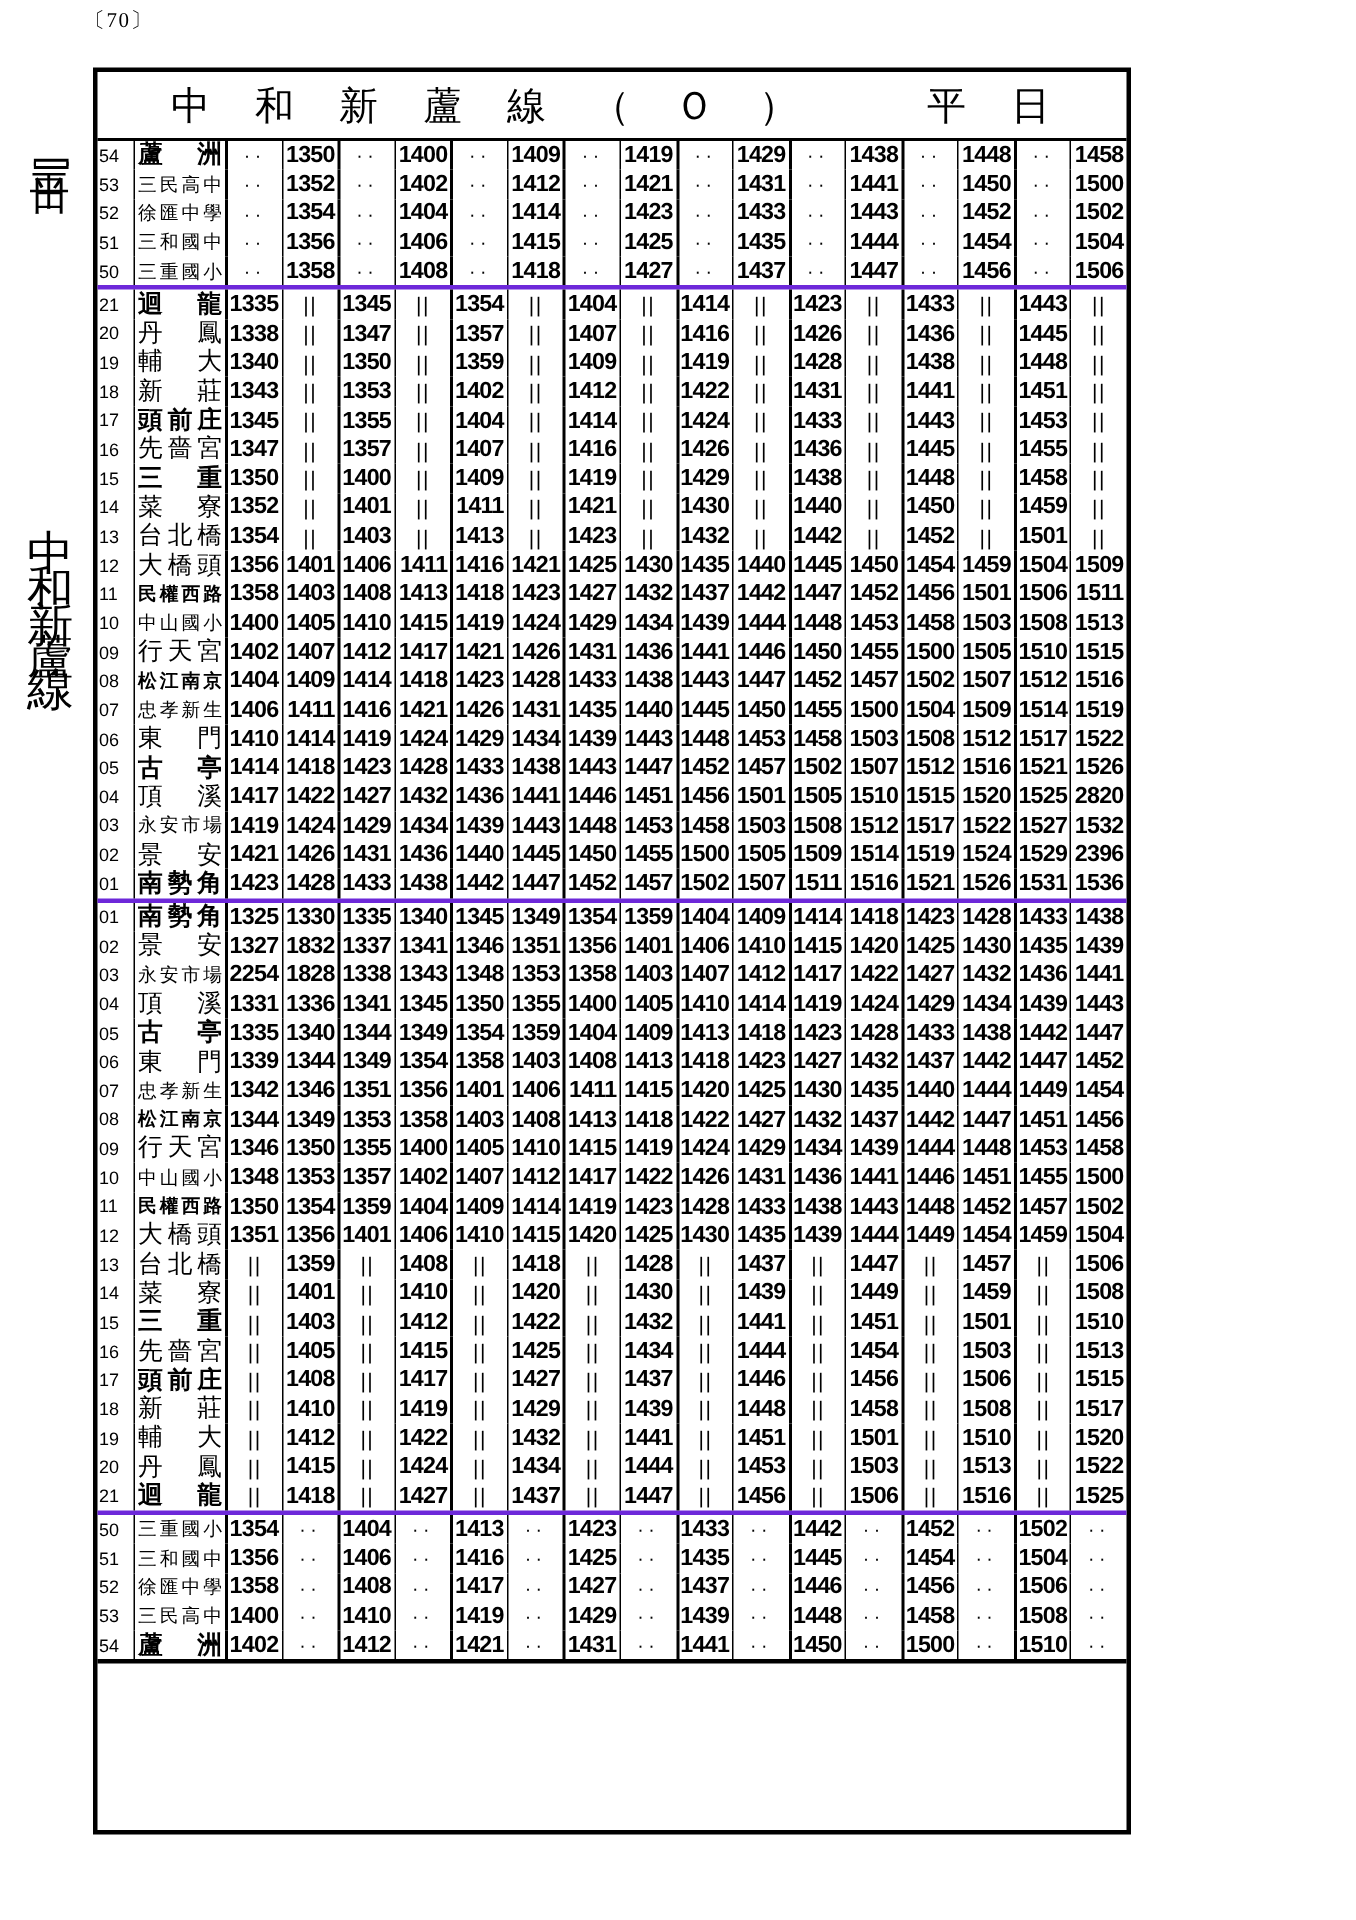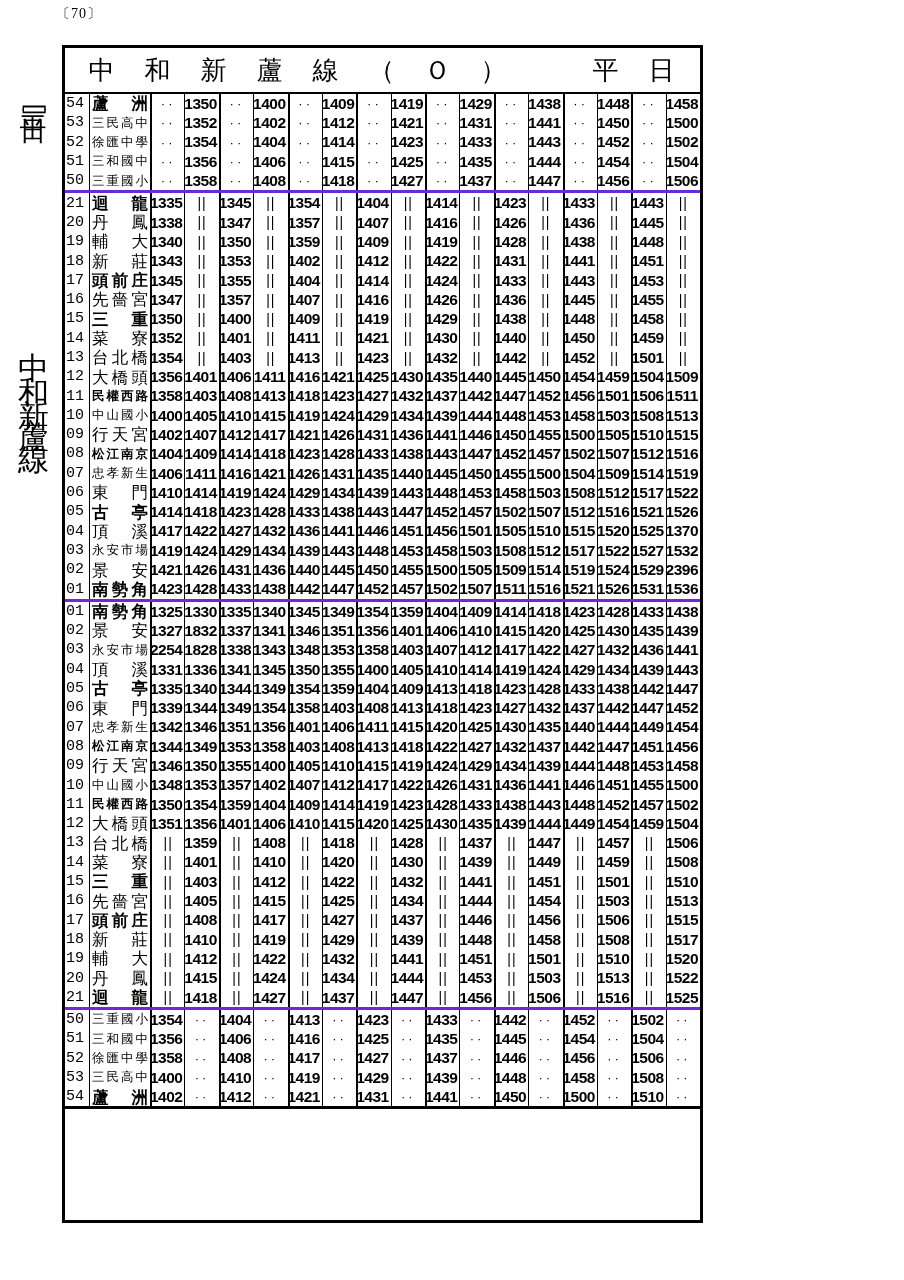--- a/index.html
+++ b/index.html
@@ -16,42 +16,42 @@
   .sidebar-bracket{
     position:absolute;left:15px;top:90px;
     writing-mode:vertical-rl;font-size:27px;letter-spacing:4px;font-weight:500;
   }
   .sidebar-line{
     position:absolute;left:12px;top:328px;
     writing-mode:vertical-rl;font-size:31px;letter-spacing:23px;font-weight:500;
   }
   
   .sheet{
-    position:absolute;left:62px;top:45px;width:641px;height:1178px;
+    position:absolute;left:62px;top:45px;width:692px;height:1178px;
     border:3px solid #000;box-sizing:border-box;background:#fff;
   }
   .titlebar{
     height:44px;border-bottom:2.5px solid #000;
     display:flex;align-items:center;justify-content:center;
     font-size:26px;letter-spacing:2px;white-space:pre;
   }
   .grid{border-bottom:3px solid #000;}
   .block + .block{border-top:3px solid #6d28d9;}
   .row{
     display:grid;
     grid-template-columns:24px 61px repeat(16,1fr);
     height:19.3px;
   }
   .cell{
     height:100%;display:flex;align-items:center;
     box-sizing:border-box;overflow:hidden;white-space:nowrap;
   }
   .num{
     justify-content:flex-start;padding-left:1px;
-    font-family:Liberation Mono, monospace;font-size:15px;
+    font-family:Liberation Sans, sans-serif;font-size:12px;
   }
   .name{
     border-left:1.3px solid #000;
     justify-content:space-between;padding:0 2px;
     font-size:16.5px;font-weight:500;line-height:1;
   }
   .name.small{font-size:12.5px;}
   .name.bold{font-weight:900;}
   .t{
     justify-content:flex-end;padding-right:2px;
@@ -619,21 +619,21 @@
           <div class="cell t sep-thin">1441</div>
           <div class="cell t sep-thick">1446</div>
           <div class="cell t sep-thin">1451</div>
           <div class="cell t sep-thick">1456</div>
           <div class="cell t sep-thin">1501</div>
           <div class="cell t sep-thick">1505</div>
           <div class="cell t sep-thin">1510</div>
           <div class="cell t sep-thick">1515</div>
           <div class="cell t sep-thin">1520</div>
           <div class="cell t sep-thick">1525</div>
-          <div class="cell t sep-thin">1370</div>
+          <div class="cell t sep-thin">2820</div>
         </div>
         <div class="row">
           <div class="cell num">03</div>
           <div class="cell name small">
             <span>永</span>
             <span>安</span>
             <span>市</span>
             <span>場</span>
           </div>
           <div class="cell t sep-name">1419</div>

